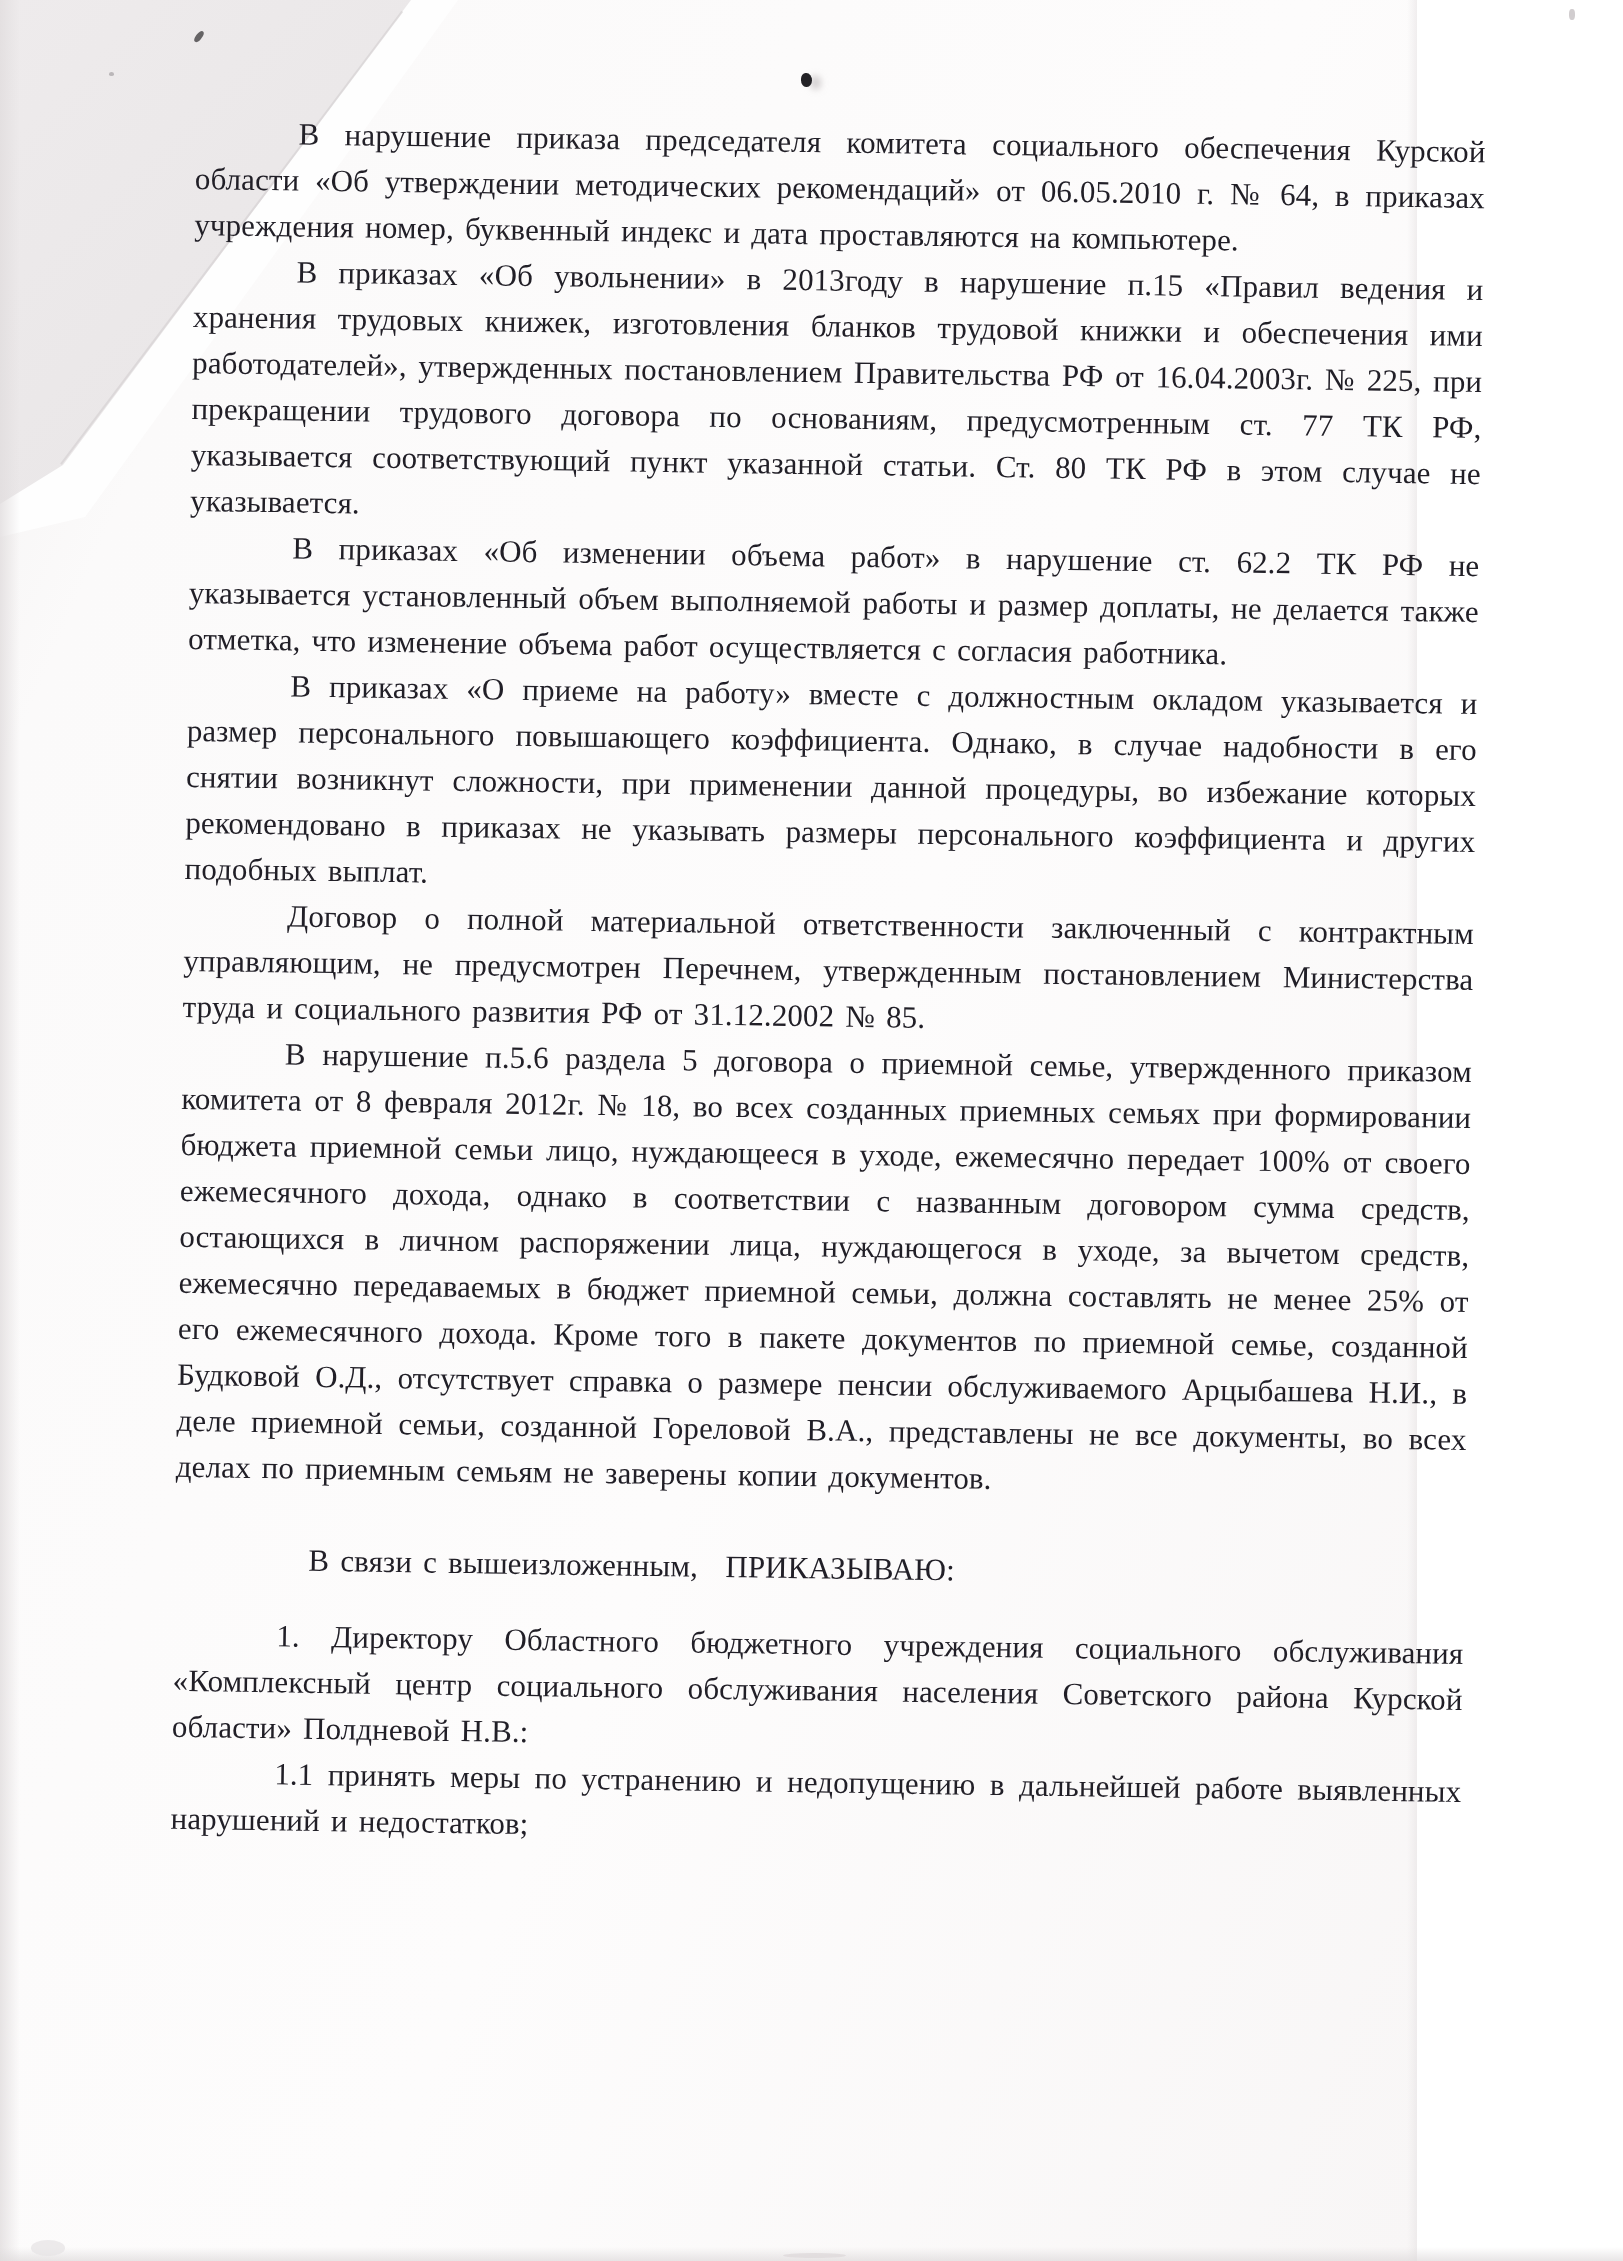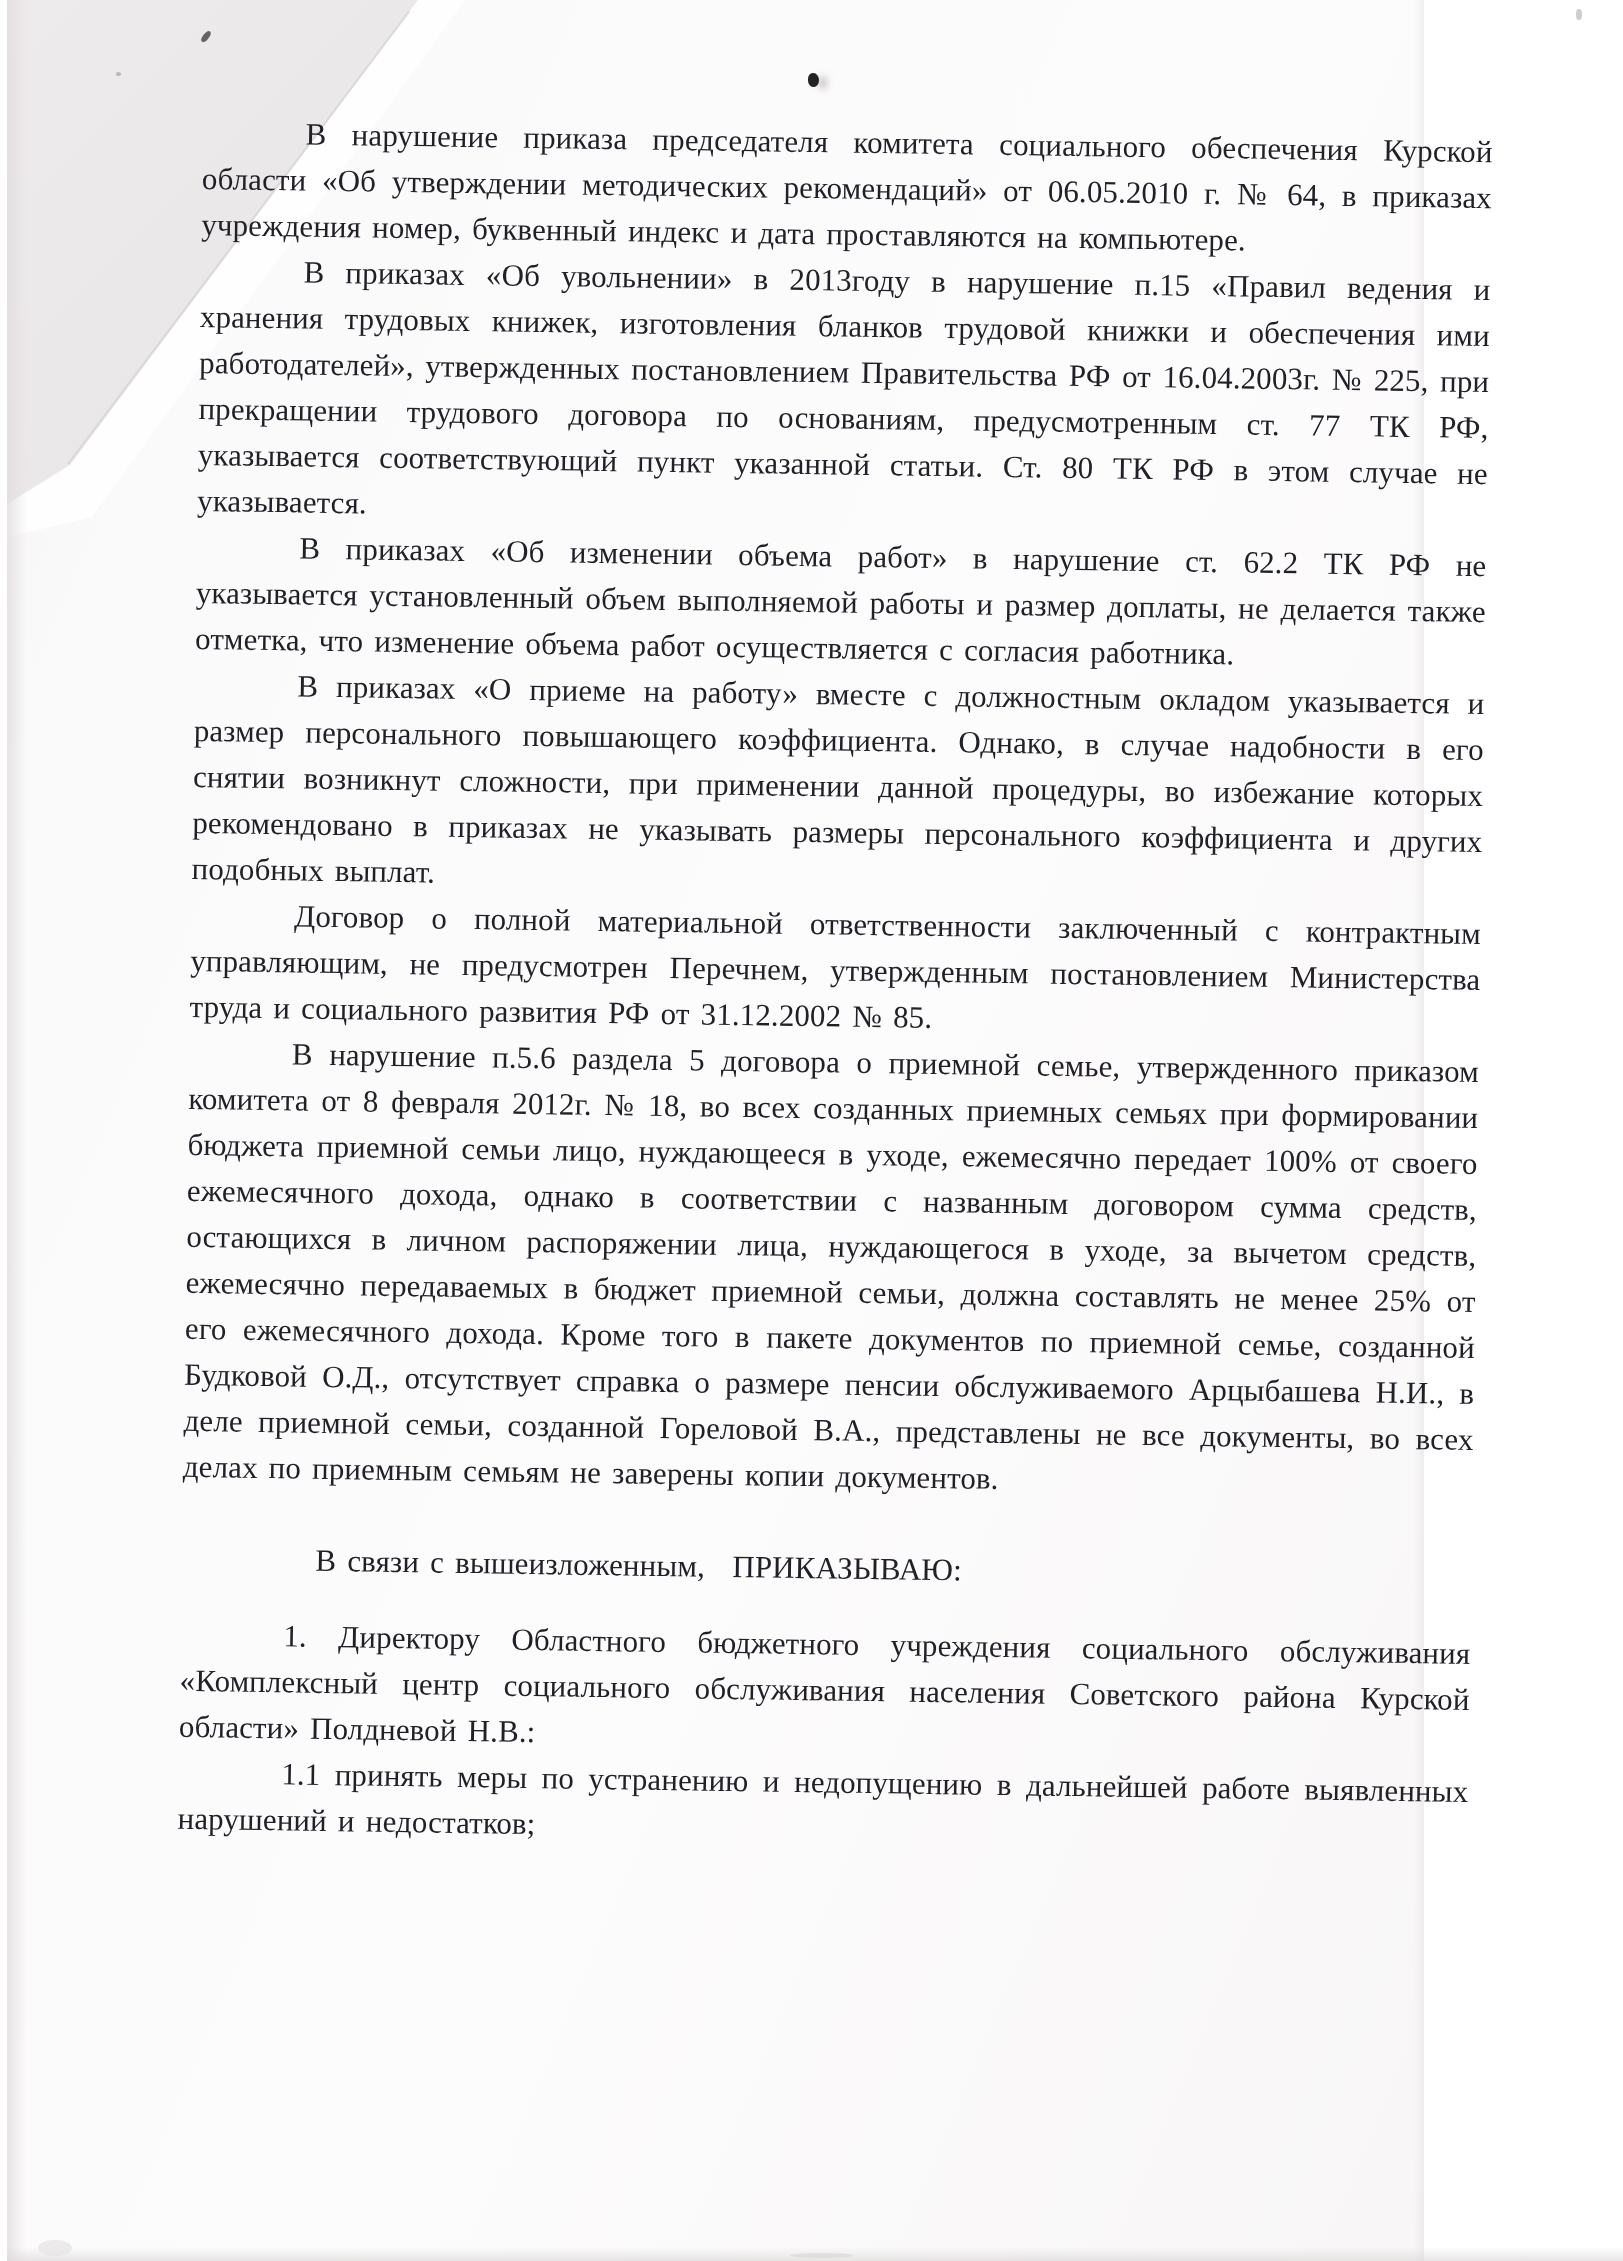--- a/index.html
+++ b/index.html
@@ -5,21 +5,21 @@
   html, body {
     margin: 0;
     padding: 0;
     width: 1623px;
     height: 2261px;
     background: #ffffff;
     overflow: hidden;
   }
   .page {
     position: absolute;
-    left: 7px; top: 0;
+    left: 0; top: 0;
     width: 1417px;
     height: 2261px;
     background: linear-gradient(113deg, #f3f1f1 0%, #fbfafa 14%, #fdfcfc 55%, #f8f6f6 100%);
     font-family: "Liberation Serif", "DejaVu Serif", serif;
   }
   
   .fold-white {
     position: absolute; left: 0; top: 0;
     width: 497px; height: 537px;
     background: #fefefe;

